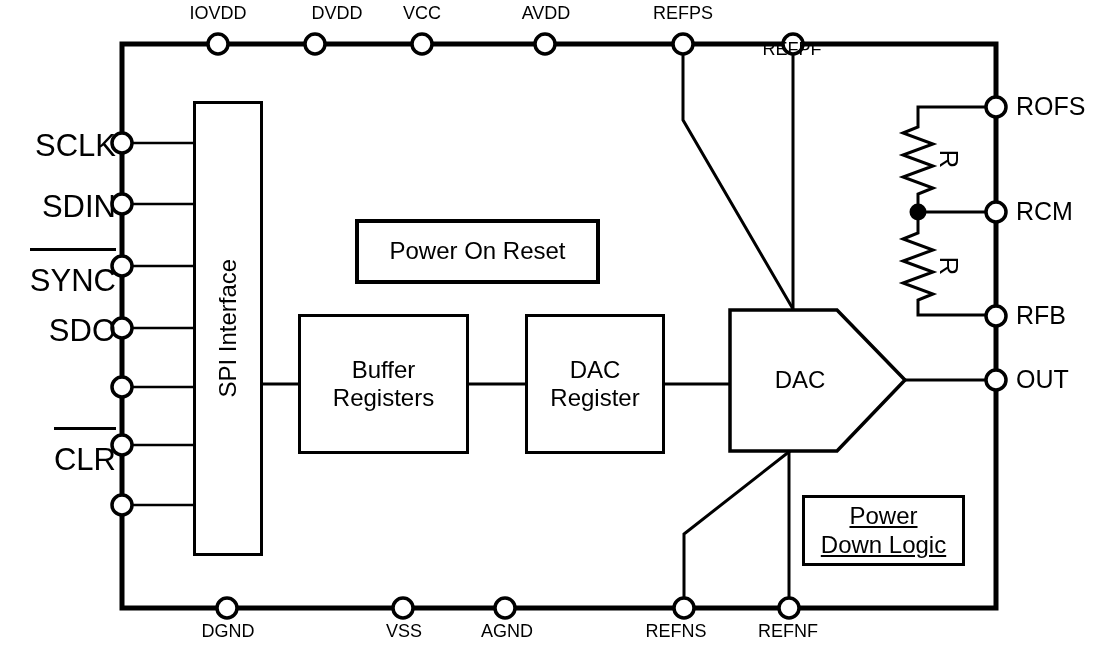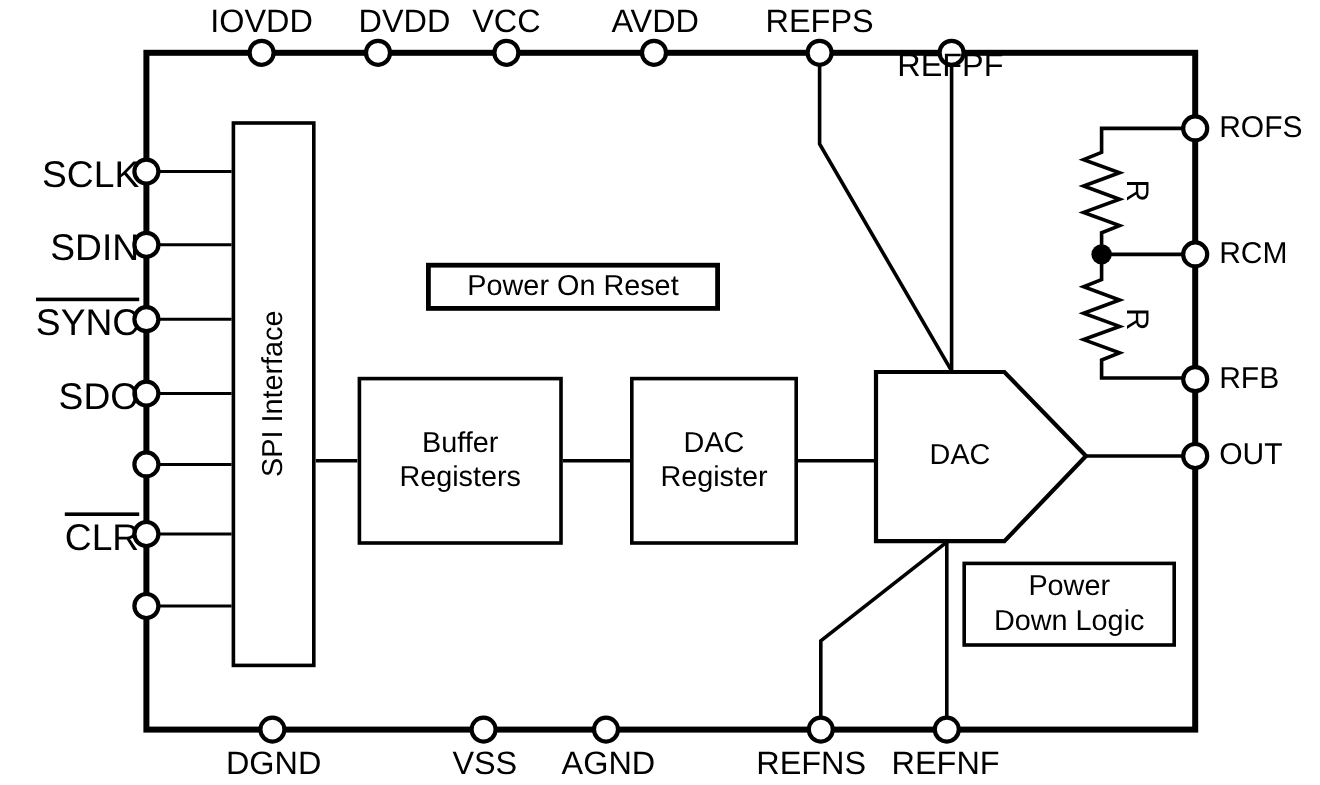--- a/index.html
+++ b/index.html
@@ -1,25 +1,25 @@
 <!DOCTYPE html>
 <html><head>
 <meta charset="utf-8">
 <style>
   html,body{margin:0;padding:0;background:#ffffff;}
   .canvas{
     position:relative;width:1100px;height:654px;background:#fff;
     font-family:"Liberation Sans","DejaVu Sans",sans-serif;color:#000;overflow:hidden;
   }
   .canvas svg{position:absolute;left:0;top:0;}
-  .lbl{position:absolute;font-size:27px;line-height:1.08;white-space:nowrap;}
+  .lbl{position:absolute;font-size:18px;line-height:1.08;white-space:nowrap;}
   .lbl.center{transform:translateX(-50%);}
   .left-lbl{position:absolute;left:12px;width:104px;text-align:right;font-size:31px;line-height:1.08;}
   .left-lbl .txt{display:inline-block;}
-  .left-lbl.ov .txt{border-top:3px solid #000;padding-top:1px;}
+  .left-lbl.ov .txt{border-top:3px solid #000;padding-top:13px;}
   .right-lbl{position:absolute;left:1016px;font-size:25px;line-height:1.08;white-space:nowrap;}
   .block{
     position:absolute;box-sizing:border-box;border:3.5px solid #000;background:#fff;
     display:flex;align-items:center;justify-content:center;text-align:center;
     font-size:24px;line-height:1.18;
   }
   .block.thick{border-width:4px;}
   .noborder{border:none;background:transparent;}
   .vtext{white-space:nowrap;transform:rotate(-90deg);}
   .rlabel{position:absolute;font-size:26px;transform:translate(-50%,-50%) rotate(90deg);white-space:nowrap;}
@@ -95,21 +95,21 @@
       <circle cx="996" cy="212" r="10"></circle>
       <circle cx="996" cy="316" r="10"></circle>
       <circle cx="996" cy="380" r="10"></circle>
     </g>
   </svg>
 
   <div class="block" style="left:193px;top:101px;width:70px;height:455px;">
     <span class="vtext">SPI Interface</span>
   </div>
 
-  <div class="block thick" style="left:355px;top:219px;width:245px;height:40px;">
+  <div class="block thick" style="left:355px;top:219px;width:245px;height:65px;">
     <span>Power On Reset</span>
   </div>
 
   <div class="block" style="left:298px;top:314px;width:171px;height:140px;">
     <span>
       <span style="display:block">Buffer</span>
       <span style="display:block">Registers</span>
     </span>
   </div>
 
@@ -117,21 +117,21 @@
     <span>
       <span style="display:block">DAC</span>
       <span style="display:block">Register</span>
     </span>
   </div>
 
   <div class="block noborder" style="left:752px;top:364px;width:96px;height:32px;font-size:24px;">
     <span>DAC</span>
   </div>
 
-  <div class="block" style="left:802px;top:468px;width:178px;height:71px;">
+  <div class="block" style="left:802px;top:495px;width:163px;height:71px;text-decoration:underline;">
     <span>
       <span style="display:block">Power</span>
       <span style="display:block">Down Logic</span>
     </span>
   </div>
 
   <div class="rlabel" style="left:948px;top:159px;">R</div>
   <div class="rlabel" style="left:948px;top:266px;">R</div>
 
   <div class="lbl center" style="left:218px;top:4px;">IOVDD</div>

